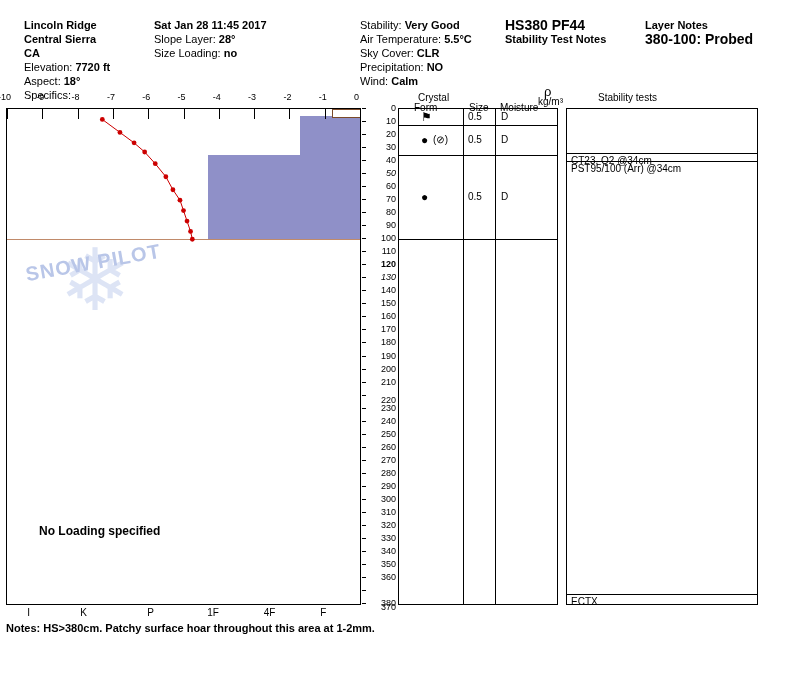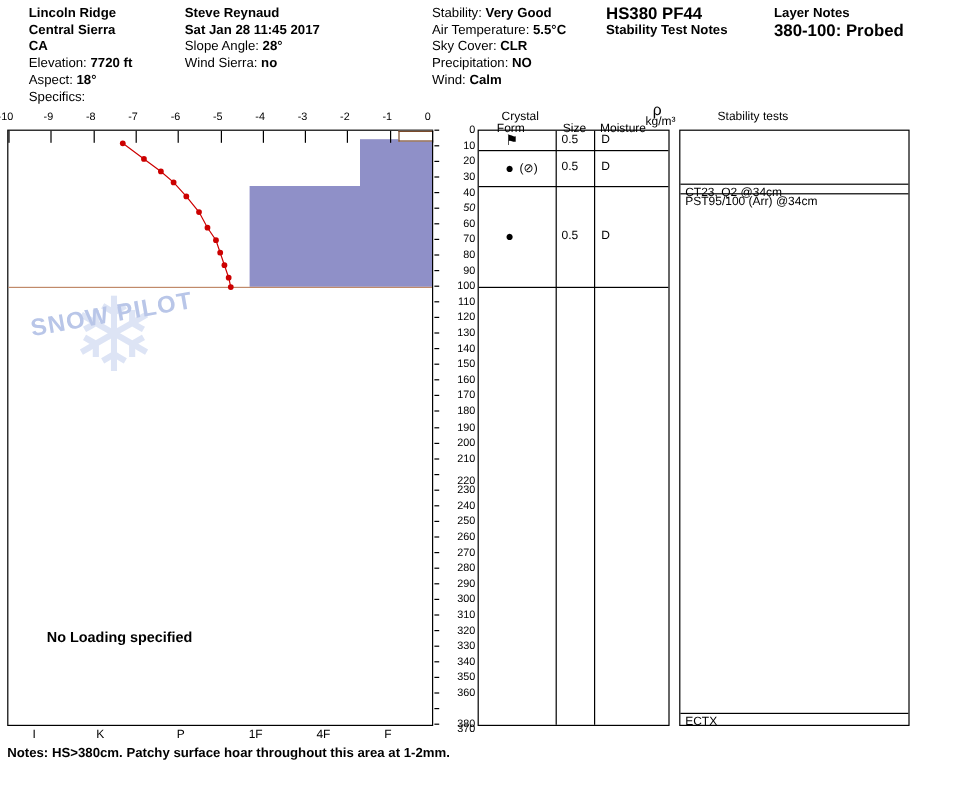--- a/index.html
+++ b/index.html
@@ -2,21 +2,21 @@
 <html><head>
 <meta charset="utf-8">
 <style>
   html,body{margin:0;padding:0;}
   body{
     width:800px;height:676px;background:#ffffff;
     font-family:"Liberation Sans", sans-serif;
     font-size:11px;color:#000;
     position:relative;overflow:hidden;
   }
-  .hdr{position:absolute;top:0;left:0;width:800px;height:88px;}
+  .hdr{position:absolute;top:14px;left:0;width:800px;height:88px;}
   .col{position:absolute;top:4px;}
   .col div{line-height:14px;white-space:nowrap;}
   .b{font-weight:bold;}
   .lbl{font-weight:normal;}
   .c1{left:24px;}
   .c2{left:154px;}
   .c3{left:360px;}
   .c4{left:505px;}
   .c5{left:645px;}
   .small{font-size:14px;font-weight:bold;}
@@ -71,24 +71,23 @@
   <div class="col c1">
     <div class="b">Lincoln Ridge</div>
     <div class="b">Central Sierra</div>
     <div class="b">CA</div>
     <div><span class="lbl">Elevation:</span> <span class="b">7720 ft</span></div>
     <div><span class="lbl">Aspect:</span> <span class="b">18°</span></div>
     <div><span class="lbl">Specifics:</span> <span class="b"></span></div>
   </div>
 
   <div class="col c2">
-    <div class="b">Steve Reynaud</div>
     <div class="b">Sat Jan 28 11:45 2017</div>
-    <div><span class="lbl">Slope Angle:</span> <span class="b">28°</span></div>
-    <div><span class="lbl">Wind Sierra:</span> <span class="b">no</span></div>
+    <div><span class="lbl">Slope Layer:</span> <span class="b">28°</span></div>
+    <div><span class="lbl">Size Loading:</span> <span class="b">no</span></div>
   </div>
 
   <div class="col c3">
     <div><span class="lbl">Stability:</span> <span class="b">Very Good</span></div>
     <div><span class="lbl">Air Temperature:</span> <span class="b">5.5°C</span></div>
     <div><span class="lbl">Sky Cover:</span> <span class="b">CLR</span></div>
     <div><span class="lbl">Precipitation:</span> <span class="b">NO</span></div>
     <div><span class="lbl">Wind:</span> <span class="b">Calm</span></div>
   </div>
 
@@ -186,23 +185,23 @@
     <span style="top: 86.1842px;">70</span>
     <div style="position: absolute; left: 0px; width: 4px; height: 1px; background: rgb(0, 0, 0); top: 91.1842px;"></div>
     <span style="top: 99.2105px;">80</span>
     <div style="position: absolute; left: 0px; width: 4px; height: 1px; background: rgb(0, 0, 0); top: 104.211px;"></div>
     <span style="top: 112.237px;">90</span>
     <div style="position: absolute; left: 0px; width: 4px; height: 1px; background: rgb(0, 0, 0); top: 117.237px;"></div>
     <span style="top: 125.263px;">100</span>
     <div style="position: absolute; left: 0px; width: 4px; height: 1px; background: rgb(0, 0, 0); top: 130.263px;"></div>
     <span style="top: 138.289px;">110</span>
     <div style="position: absolute; left: 0px; width: 4px; height: 1px; background: rgb(0, 0, 0); top: 143.289px;"></div>
-    <span style="top: 151.316px;">120</span>
+    <span style="top: 151.316px; font-weight: bold;">120</span>
     <div style="position: absolute; left: 0px; width: 4px; height: 1px; background: rgb(0, 0, 0); top: 156.316px;"></div>
-    <span style="top: 164.342px;">130</span>
+    <span style="top: 164.342px; font-style: italic;">130</span>
     <div style="position: absolute; left: 0px; width: 4px; height: 1px; background: rgb(0, 0, 0); top: 169.342px;"></div>
     <span style="top: 177.368px;">140</span>
     <div style="position: absolute; left: 0px; width: 4px; height: 1px; background: rgb(0, 0, 0); top: 182.368px;"></div>
     <span style="top: 190.395px;">150</span>
     <div style="position: absolute; left: 0px; width: 4px; height: 1px; background: rgb(0, 0, 0); top: 195.395px;"></div>
     <span style="top: 203.421px;">160</span>
     <div style="position: absolute; left: 0px; width: 4px; height: 1px; background: rgb(0, 0, 0); top: 208.421px;"></div>
     <span style="top: 216.447px;">170</span>
     <div style="position: absolute; left: 0px; width: 4px; height: 1px; background: rgb(0, 0, 0); top: 221.447px;"></div>
     <span style="top: 229.474px;">180</span>

